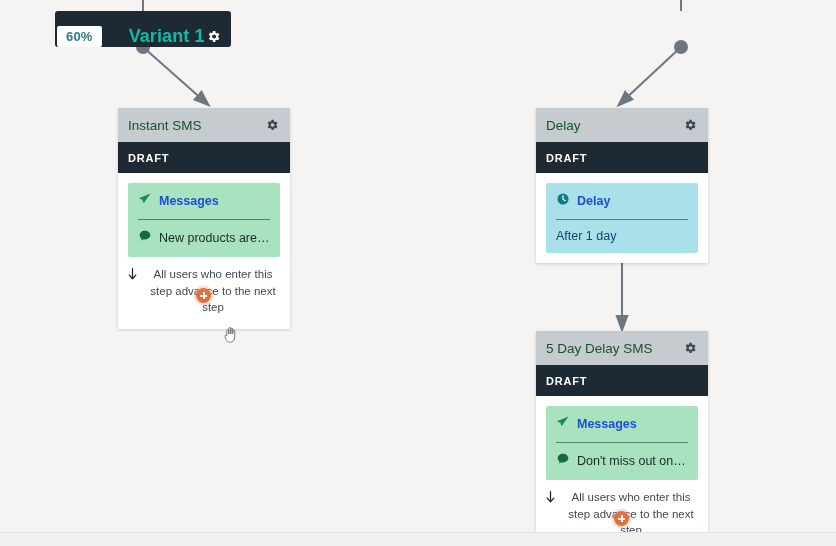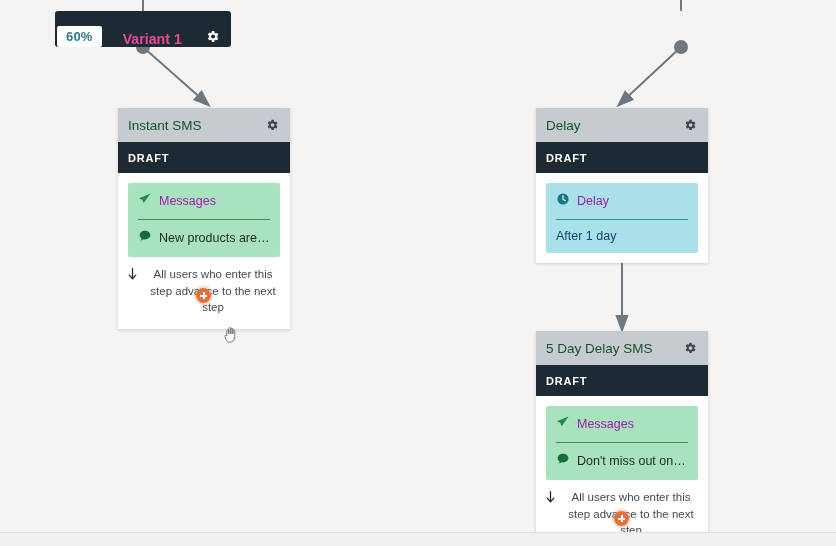--- a/index.html
+++ b/index.html
@@ -58,24 +58,24 @@
     background: #ffffff;
     color: #2e7d8c;
     font-size: 13px;
     font-weight: bold;
     padding: 4px 9px;
     border-radius: 2px;
     line-height: 1;
     letter-spacing: 0.2px;
   }
   .variant-name {
-    color: #ec4899;
-    font-size: 14px;
+    color: #14b8a6;
+    font-size: 18px;
     font-weight: bold;
-    margin-left: 21px;
+    margin-left: 27px;
     letter-spacing: 0.1px;
     white-space: nowrap;
   }
   .variant-gear {
     margin-left: auto;
     display: flex;
     align-items: center;
     justify-content: center;
     width: 22px;
     height: 22px;
@@ -145,22 +145,22 @@
   .block-green { background: #a9e2bf; }
   .block-blue  { background: #a9e0e9; }
 
   .block-head {
     display: flex;
     align-items: center;
     gap: 7px;
   }
   .block-head-label {
     font-size: 12.5px;
-    font-weight: normal;
-    color: #a21caf;
+    font-weight: bold;
+    color: #1d4ed8;
     text-align: center;
   }
   .block-rule {
     height: 1px;
     margin: 9px 0 9px 0;
   }
   .rule-green { background: #3f8f63; }
   .rule-blue  { background: #3b8c96; }
 
   .block-row {

